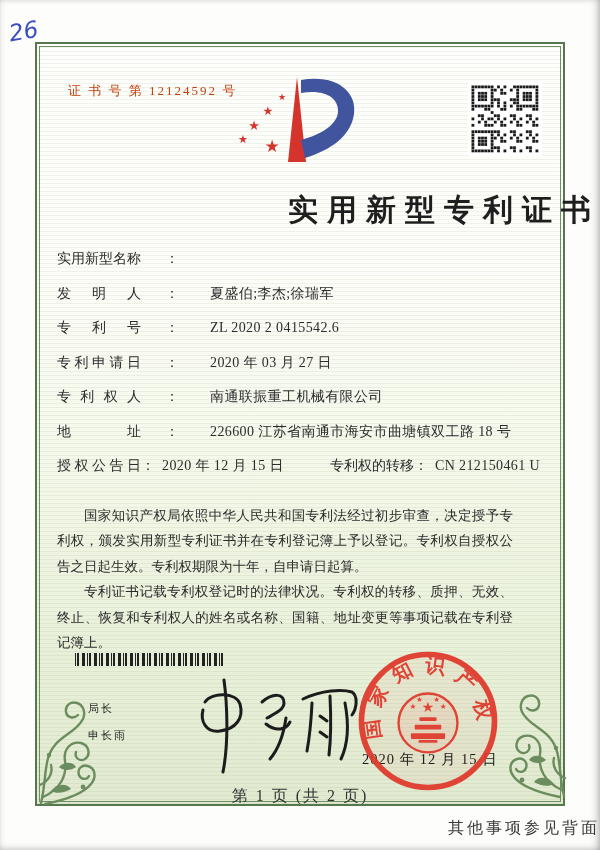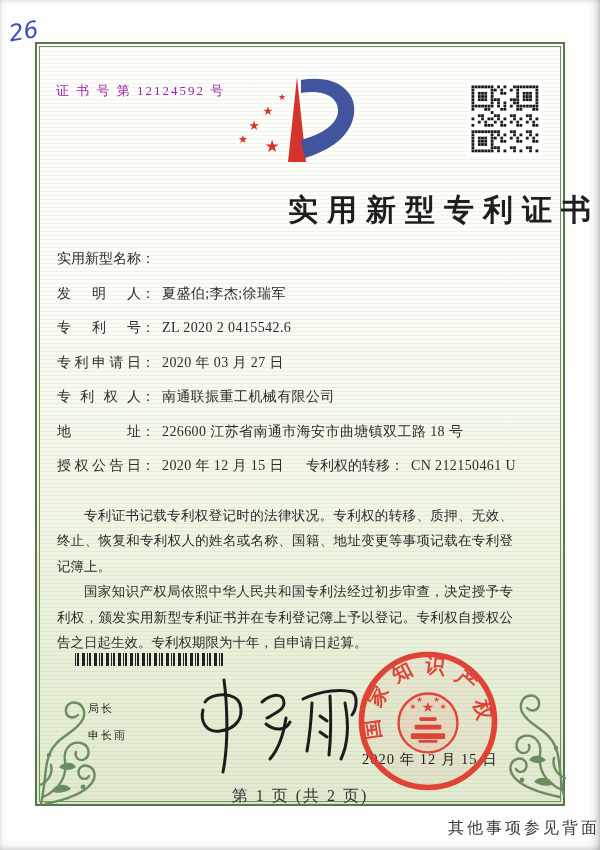--- a/index.html
+++ b/index.html
@@ -18,29 +18,29 @@
     font-size:23px; transform:rotate(-10deg);
   }
   .frame {
     position:absolute; left:35px; top:42px; width:530px; height:764px;
     box-sizing:border-box; border:2px solid #57774f;
     background:
       repeating-linear-gradient(0deg, rgba(122,152,100,.11) 0 1px, rgba(0,0,0,0) 1px 4px),
       linear-gradient(180deg,#fefefc 0%,#fcfdf8 30%,#f3f7e8 58%,#e8f0d9 80%,#e1ead0 100%);
   }
   .frame-inner-line { position:absolute; inset:2px; border:1px solid #6e8f64; pointer-events:none; }
-  .certno { position:absolute; left:56px; top:82px; font-size:13px; letter-spacing:2px; color:#a21caf; }
+  .certno { position:absolute; left:68px; top:82px; font-size:13px; letter-spacing:2px; color:#c2410c; }
   .logo { position:absolute; left:233px; top:74px; }
   .qr { position:absolute; left:468px; top:82px; }
   .title {
     position:absolute; left:0; top:190px; width:100%; text-align:right;
     font-size:30px; font-weight:bold; letter-spacing:9px; color:#1e1e1e;
   }
   .fields { position:absolute; left:57px; top:250px; width:480px; font-size:14px; color:#2c2c2c; }
-  .frow { display:flex; margin-bottom:16.5px; align-items:baseline; white-space:nowrap; }
+  .frow { display:flex; margin-bottom:16.5px; align-items:baseline; white-space:nowrap;gap:24px; }
   .fpair { display:flex; align-items:baseline; white-space:nowrap; }
   .fpair + .fpair { margin-left:22px; }
   .flabel { display:inline-block; width:84px; text-align:justify; text-align-last:justify; }
   .fcolon { margin-right:7px; }
   .fvalue { letter-spacing:.4px; }
   .body {
     position:absolute; left:57px; top:503px; width:456px;
     font-size:13.5px; line-height:1.88; text-align:justify; color:#2b2b2b;
   }
   .body p { margin:0; text-indent:2em; }
@@ -326,22 +326,22 @@
       </span>
       <span class="fpair">
         <span class="flabel">专利权的转移</span>
           <span class="fcolon">：</span>
         <span class="fvalue">CN 212150461 U</span>
       </span>
     </div>
   </div>
 
   <div class="body">
+    <p>国家知识产权局依照中华人民共和国专利法经过初步审查，决定授予专利权，颁发实用新型专利证书并在专利登记簿上予以登记。专利权自授权公告之日起生效。专利权期限为十年，自申请日起算。</p>
     <p>专利证书记载专利权登记时的法律状况。专利权的转移、质押、无效、终止、恢复和专利权人的姓名或名称、国籍、地址变更等事项记载在专利登记簿上。</p>
-    <p>国家知识产权局依照中华人民共和国专利法经过初步审查，决定授予专利权，颁发实用新型专利证书并在专利登记簿上予以登记。专利权自授权公告之日起生效。专利权期限为十年，自申请日起算。</p>
   </div>
 
   <svg class="barcode" width="150" height="14" viewBox="0 0 150 14">
     <g id="barcode-bars" fill="#222">
         <rect x="0" y="0" width="1" height="13"></rect>
         <rect x="2" y="0" width="2" height="13"></rect>
         <rect x="7" y="0" width="3" height="13"></rect>
         <rect x="12" y="0" width="1" height="13"></rect>
         <rect x="14" y="0" width="2" height="13"></rect>
         <rect x="19" y="0" width="3" height="13"></rect>

